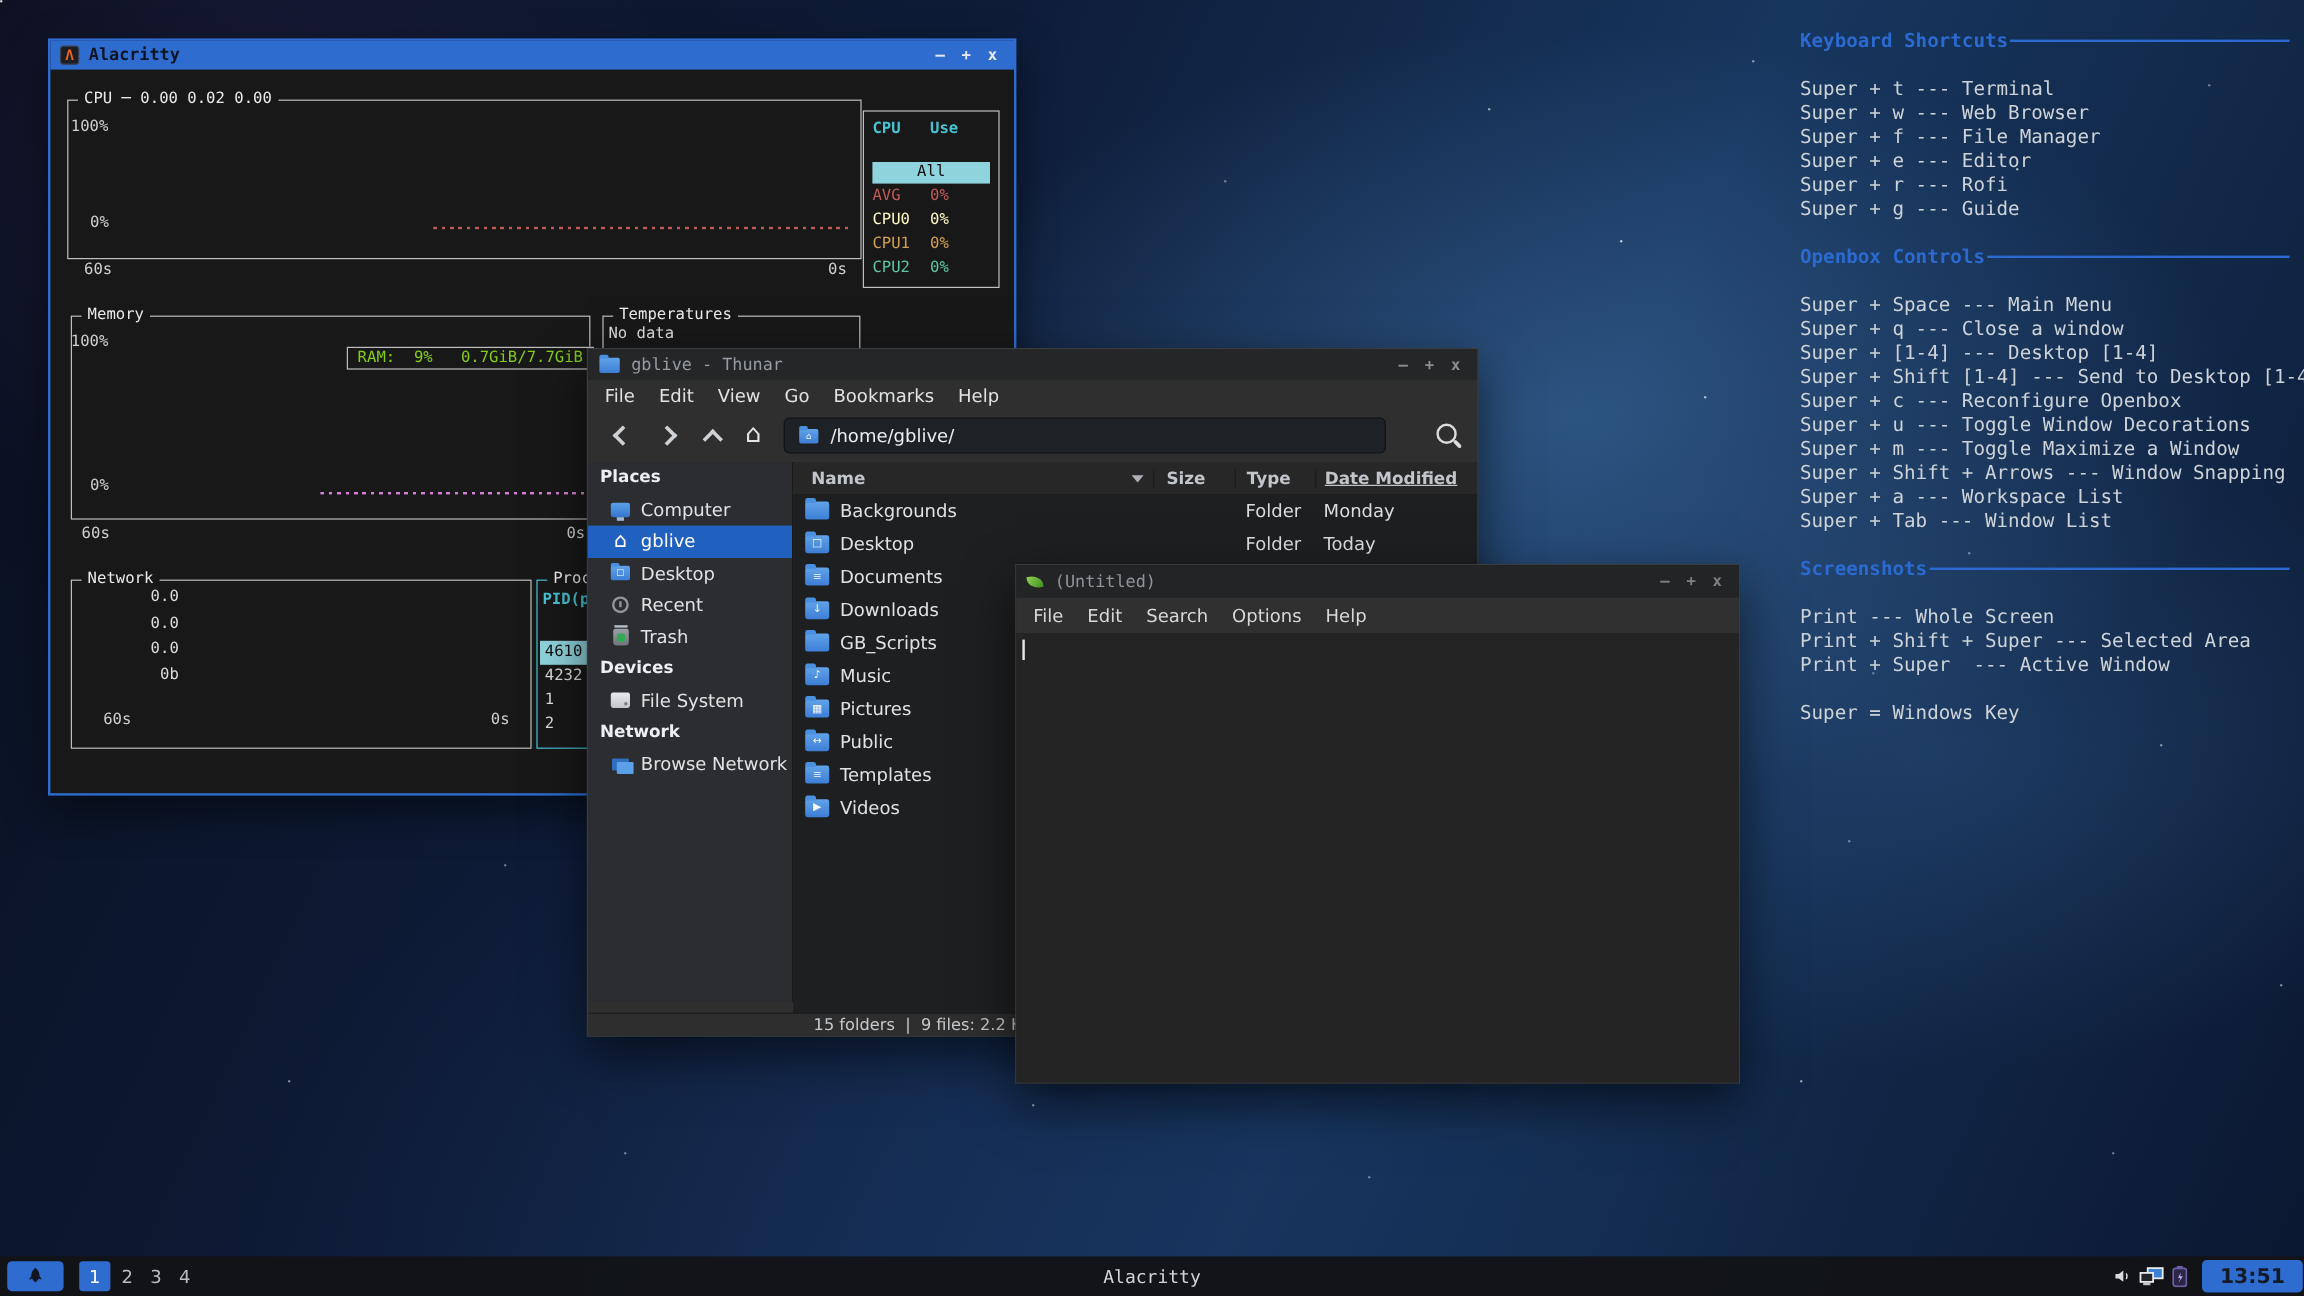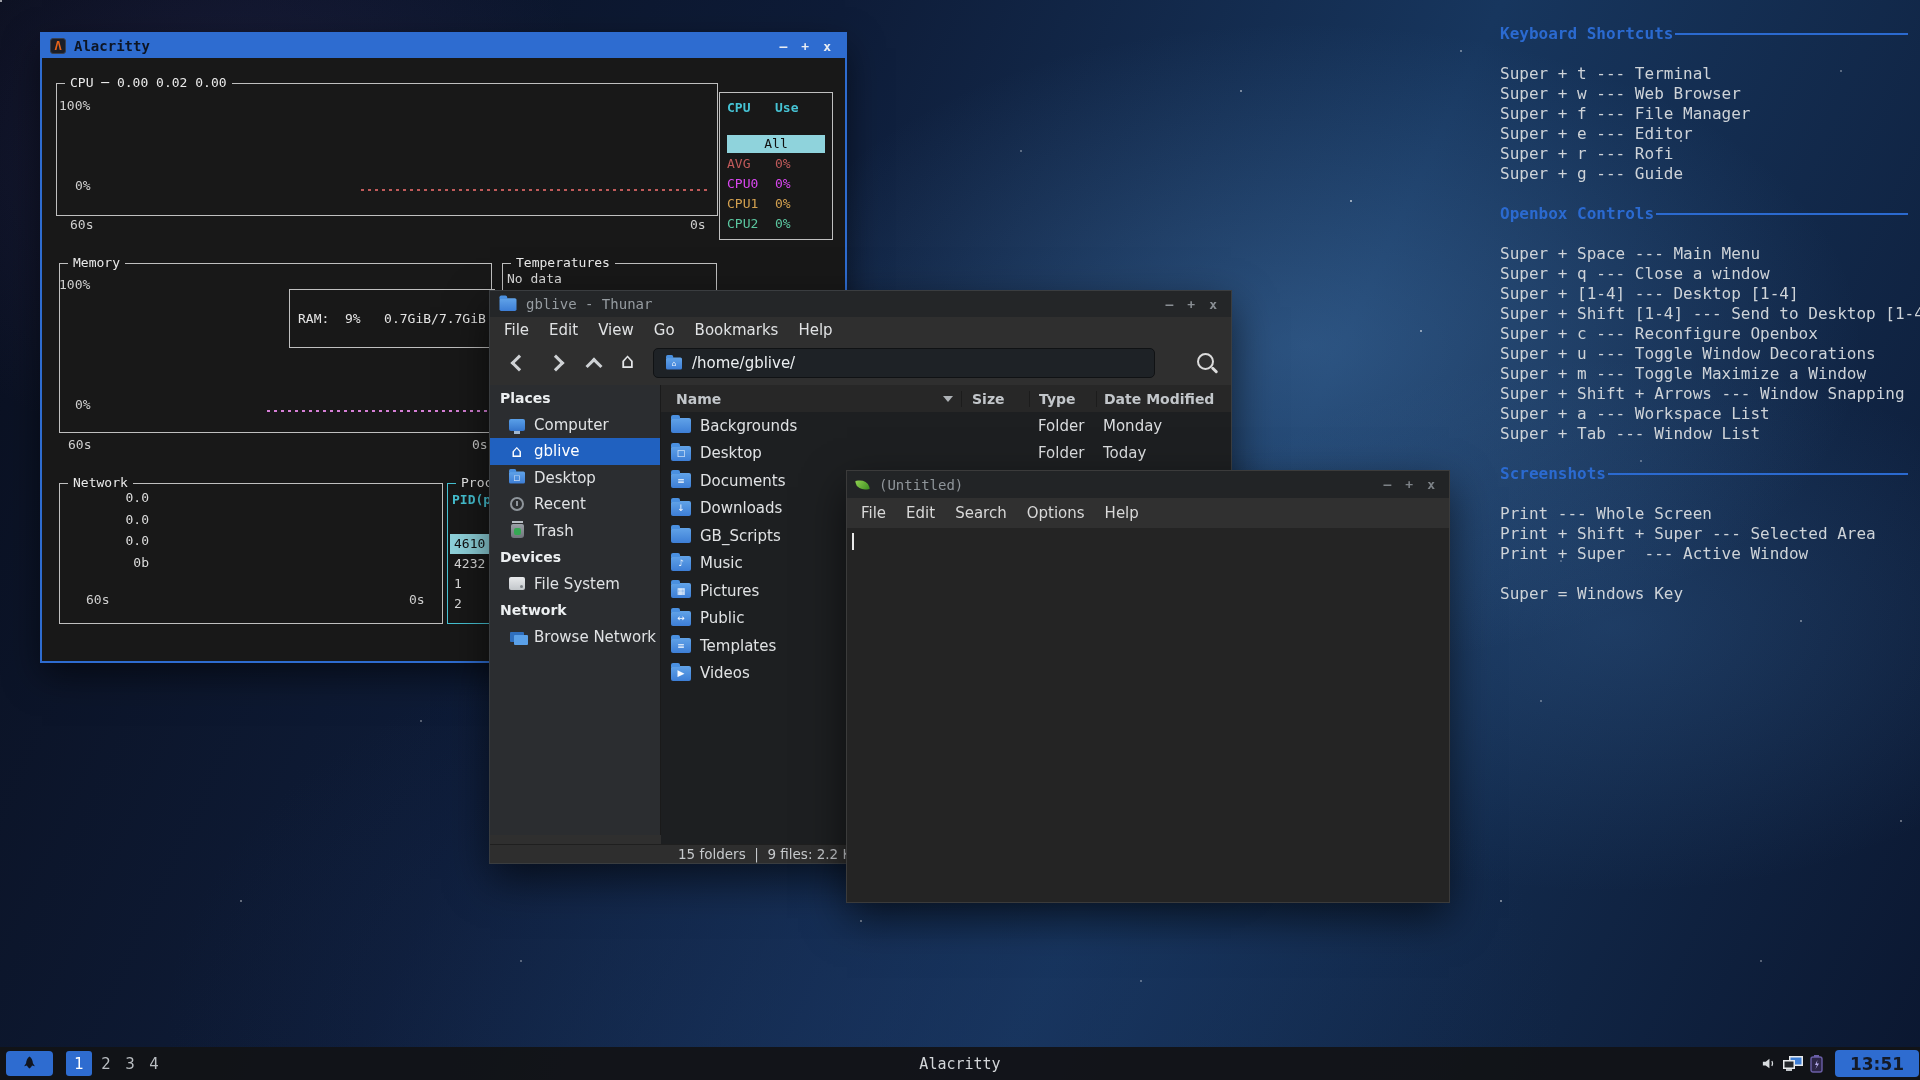--- a/index.html
+++ b/index.html
@@ -51,25 +51,25 @@
   .axl{position:absolute;color:#cfcfcf;white-space:pre;}
   .dotline{position:absolute;height:2px;}
   .dot-red{background:repeating-linear-gradient(90deg,#c05a5a 0 3px,transparent 3px 7px);}
   .dot-pink{background:repeating-linear-gradient(90deg,#d67fd6 0 3px,transparent 3px 7px);}
   .lgrow{position:absolute;left:7px;right:7px;height:18px;line-height:18px;}
   .lgrow b{font-weight:bold;}
   .lgrow .v{position:absolute;left:48px;}
   .lg-head{color:#46c3d4;font-weight:bold;}
   .lg-all{background:#8fd3dc;color:#101010;}
   .lg-avg{color:#c05a5a;}
-  .lg-cpu0{color:#d946ef;}
+  .lg-cpu0{color:#fef9c3;}
   .lg-cpu1{color:#d3a04f;}
   .lg-cpu2{color:#5bc7a0;}
-  .ramleg{position:absolute;border:1px solid #bfbfbf;color:#e5e5e5;white-space:pre;
-          padding:21px 8px;background:#181818;}
+  .ramleg{position:absolute;border:1px solid #bfbfbf;color:#84cc16;white-space:pre;
+          padding:1px 8px;background:#181818;}
   .procbox{border-color:#46c3d4;}
   .prochead{position:absolute;color:#46c3d4;font-weight:bold;}
   .procrows{position:absolute;left:2px;top:50px;width:120px;}
   .procrows div{height:20px;line-height:20px;padding-left:4px;}
   .procrows div:first-child{background:#8fd3dc;color:#101010;width:76px;}
   .netlabs{position:absolute;left:33px;top:3px;width:56px;text-align:right;}
   .netlabs div{height:21.5px;line-height:21.5px;}
   
   #thunar{left:490px;top:291px;width:741px;height:572px;background:#2f2f2f;
         box-shadow:0 0 0 1px #3a3d40, 0 16px 40px rgba(0,0,0,.6);z-index:3;font-size:15px;color:#e0e2e4;}
@@ -112,21 +112,21 @@
   .ic-drive{width:16px;height:13px;background:linear-gradient(#e8eaec,#c2c6ca);border-radius:2px;position:relative;}
   .ic-drive::after{content:'';position:absolute;right:2px;bottom:2px;width:3px;height:3px;border-radius:50%;background:#7b8085;}
   .ic-net{width:14px;height:10px;background:#2f6fbe;position:relative;border-radius:1px;}
   .ic-net::after{content:'';position:absolute;left:4px;top:3px;width:14px;height:10px;background:#5aa0e8;border-radius:1px;}
   #colhead{position:absolute;left:171px;right:0;top:94px;height:27px;background:#272727;
            border-bottom:1px solid #1c1c1c;display:flex;align-items:center;
            font-weight:bold;font-size:14px;color:#c2c6ca;}
   #colhead .c1{width:300px;padding-left:15px;display:flex;align-items:center;box-sizing:border-box;}
   #colhead .c2{width:68px;border-left:1px solid #1c1c1c;padding-left:10px;box-sizing:border-box;}
   #colhead .c3{width:67px;border-left:1px solid #1c1c1c;padding-left:9px;box-sizing:border-box;}
-  #colhead .c4{flex:1;border-left:1px solid #1c1c1c;padding-left:7px;box-sizing:border-box;}
+  #colhead .c4{flex:1;border-left:1px solid #1c1c1c;padding-left:7px;box-sizing:border-box;text-decoration:underline;}
   .sortarrow{margin-left:auto;margin-right:8px;width:0;height:0;border-left:5px solid transparent;
            border-right:5px solid transparent;border-top:6px solid #aeb2b6;}
   #filelist{position:absolute;left:171px;right:0;top:121px;bottom:18px;background:#1d1f21;overflow:hidden;}
   .frow{height:27.5px;display:flex;align-items:center;font-size:15px;}
   .frow .fname{width:300px;display:flex;align-items:center;gap:9px;padding-left:10px;box-sizing:border-box;}
   .frow .fsize{width:68px;box-sizing:border-box;padding-left:10px;}
   .frow .ftype{width:67px;box-sizing:border-box;padding-left:9px;color:#dadcde;}
   .frow .fdate{flex:1;box-sizing:border-box;padding-left:7px;color:#dadcde;}
   #statusbar{position:absolute;left:0;right:0;bottom:0;height:18px;background:#2e2e2e;
              border-top:1px solid #1f1f1f;font-size:13.5px;color:#c6c9cc;

